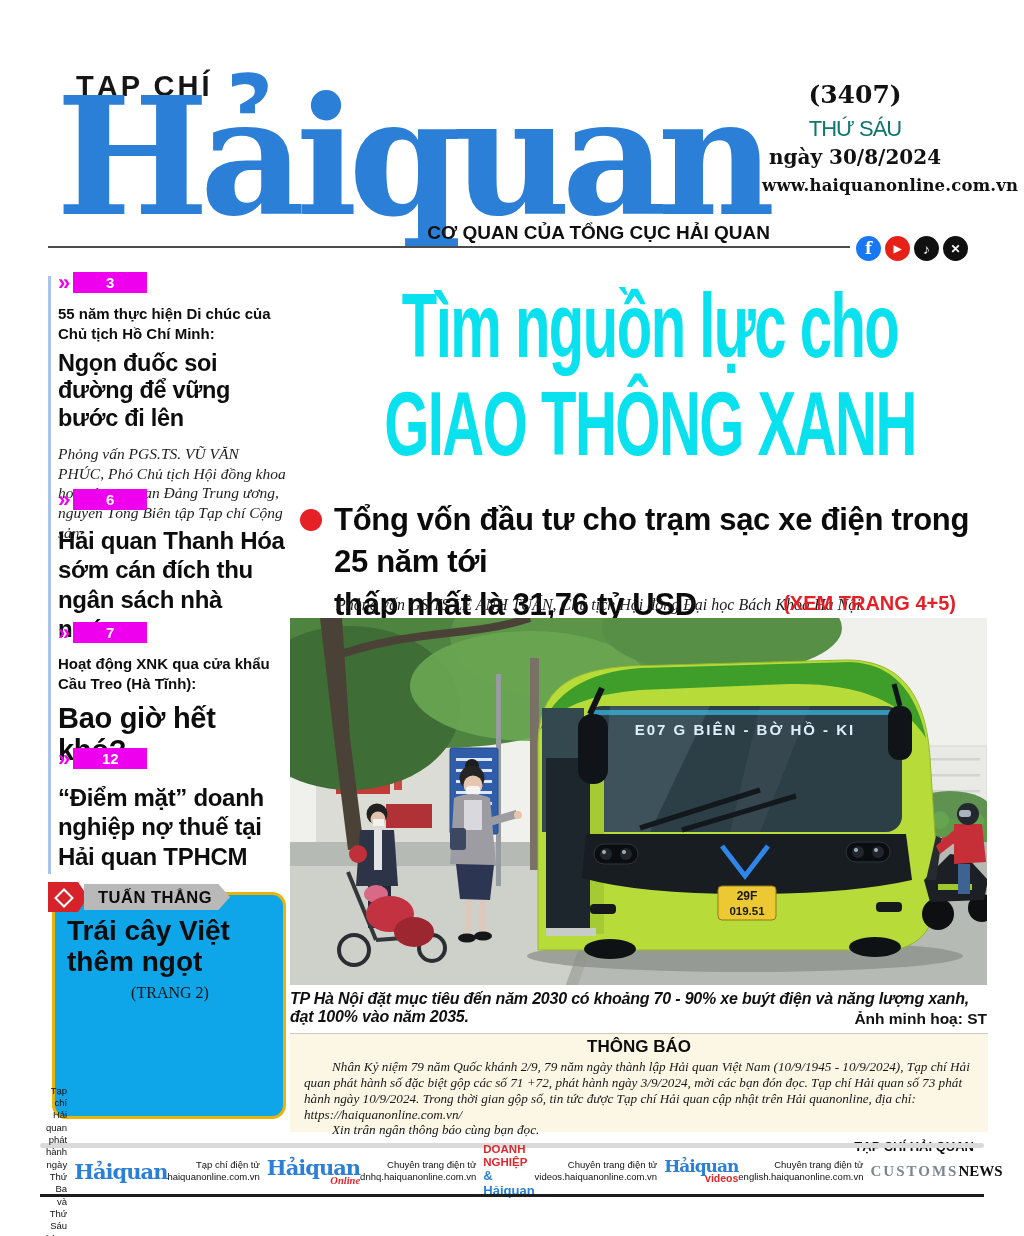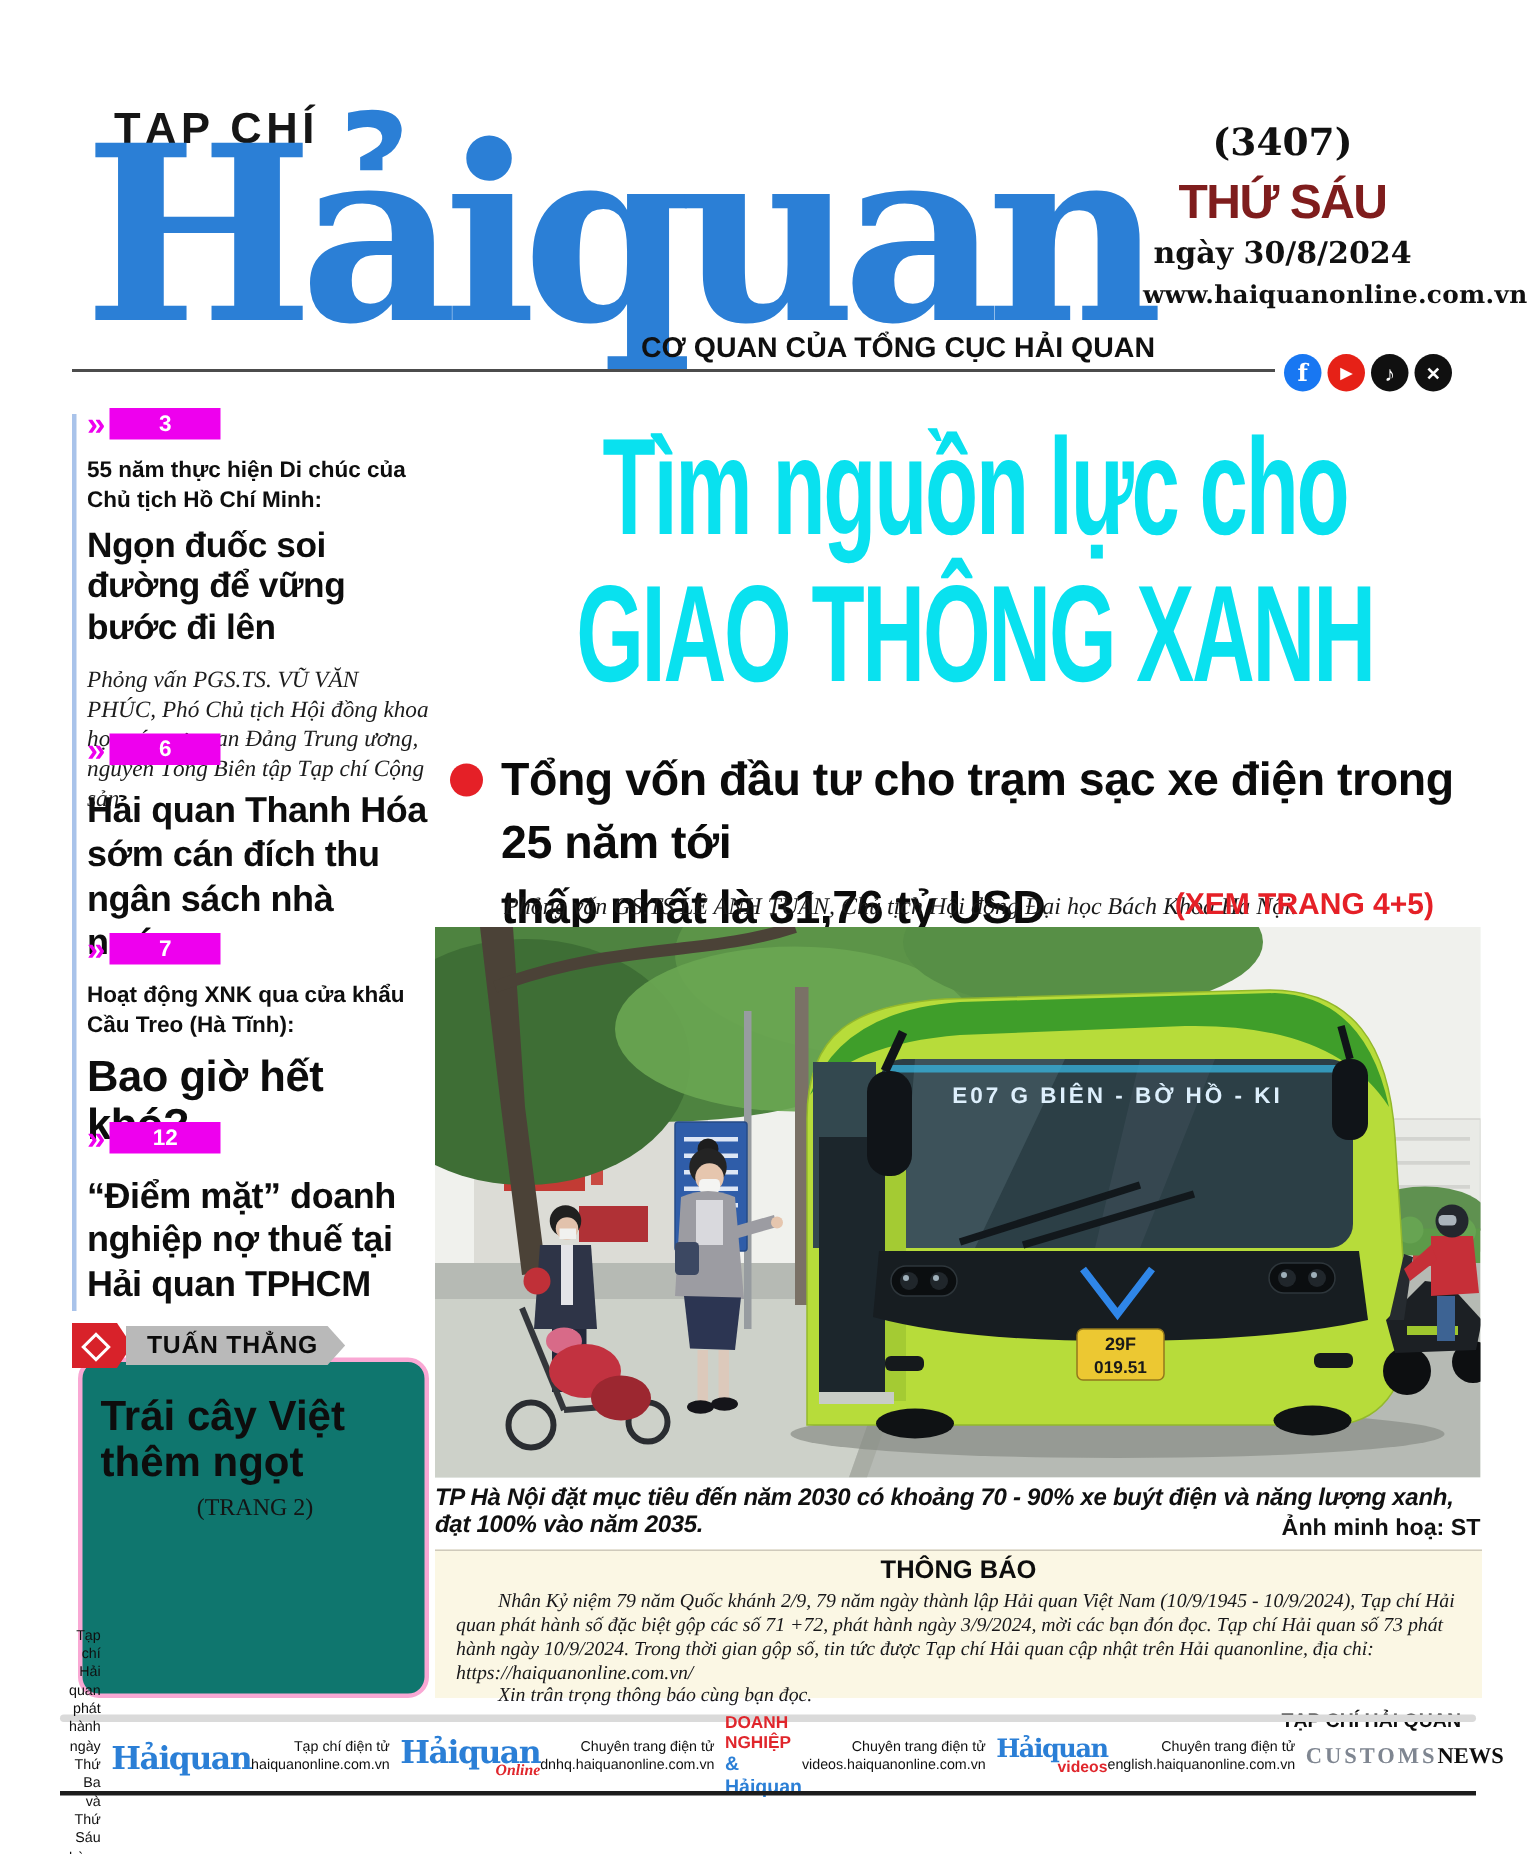--- a/index.html
+++ b/index.html
@@ -12,21 +12,21 @@
   .mast-kicker { position:absolute; left:76px; top:70px; font-size:29px; font-weight:bold; letter-spacing:3px; color:#161616; }
   .mast-logo   { position:absolute; left:56px; top:76px; font-family:"DejaVu Serif", serif; font-weight:bold;
                  font-size:162px; line-height:1; letter-spacing:-9px; color:#2b7fd6; }
   .mast-tagline{ position:absolute; left:48px; top:222px; width:722px; text-align:right; font-weight:bold; font-size:19px; color:#101010; }
   .mast-rule   { position:absolute; left:48px; top:246px; width:802px; height:2px; background:#4c4c4c; }
 
   
   .issue { position:absolute; left:762px; top:62px; width:186px; text-align:center; }
   .issue-number { font-family:"DejaVu Serif", serif; font-weight:bold; font-size:43px; color:#0c0c0c; }
   .issue-code   { font-family:"DejaVu Serif", serif; font-weight:bold; font-size:25px; margin-top:18px; }
-  .issue-day    { font-weight:bold; font-size:32px; color:#7f1d1d; margin-top:7px; letter-spacing:-1px; }
+  .issue-day    { font-weight:normal; font-size:22px; color:#0f766e; margin-top:7px; letter-spacing:-1px; }
   .issue-date   { font-family:"DejaVu Serif", serif; font-weight:bold; font-size:20px; margin-top:3px; }
   .issue-site   { font-family:"DejaVu Serif", serif; font-weight:bold; font-size:16.5px; margin-top:7px; letter-spacing:0.2px; }
   .social { position:absolute; left:856px; top:236px; display:flex; gap:4px; }
   .sicon { width:25px; height:25px; border-radius:50%; color:#fff; font-weight:bold;
            display:flex; align-items:center; justify-content:center; font-size:13px; }
   .sicon.fb { background:#1877f2; font-family:"DejaVu Serif", serif; font-size:16px; }
   .sicon.yt { background:#e62117; font-size:10px; }
   .sicon.tk { background:#101010; font-size:14px; }
   .sicon.x  { background:#101010; font-size:12px; }
 
@@ -41,22 +41,22 @@
   .kicker { font-weight:bold; font-size:15px; line-height:1.3; margin-top:11px; color:#0e0e0e; }
   .s-head { font-weight:bold; color:#0d0d0d; letter-spacing:-0.3px; }
   .s-head.h1 { font-size:23.5px; line-height:1.16; margin-top:7px; }
   .s-head.h2 { font-size:24px;   line-height:1.22; margin-top:16px; }
   .s-head.h3 { font-size:29px;   line-height:1.1;  margin-top:10px; }
   .s-head.h4 { font-size:24px;   line-height:1.22; margin-top:14px; width:212px; }
   .deck { font-family:"Liberation Serif", serif; font-style:italic; font-size:15.5px; line-height:1.28; margin-top:12px; color:#1c1c1c; }
 
   
   .feature { position:absolute; left:0; top:612px; width:238px; height:250px; }
-  .f-box { position:absolute; left:4px; top:23px; right:0; height:227px; border:3px solid #f9a8d4; border-radius:14px;
-           background:#0f766e; padding:16px 10px 6px 12px; }
+  .f-box { position:absolute; left:4px; top:10px; right:0; height:227px; border:3px solid #eab308; border-radius:14px;
+           background:#0ea5e9; padding:16px 10px 6px 12px; }
   .f-banner { position:absolute; left:0; top:0; display:flex; align-items:center; z-index:2; }
   .f-diamond { width:30px; height:30px; background:#d8222a; position:relative; }
   .f-diamond::after { content:""; position:absolute; left:9px; top:9px; width:10px; height:10px;
                       border:2px solid #fff; transform:rotate(45deg); }
   .f-arrowtip { width:0; height:0; border-top:15px solid transparent; border-bottom:15px solid transparent;
                 border-left:10px solid #d8222a; margin-right:-4px; }
   .f-ribbon { background:#b9b9b9; height:26px; padding:0 18px 0 14px; display:flex; align-items:center;
               clip-path:polygon(0 0, 92% 0, 100% 50%, 92% 100%, 0 100%); }
   .f-ribbon span { font-weight:900; font-size:16.5px; letter-spacing:0.5px; color:#0b0b0b; }
   .f-head { font-weight:bold; font-size:28px; line-height:1.12; color:#0d0d0d; margin-top:4px; }
@@ -369,21 +369,21 @@
       <rect x="668" y="246" width="12" height="30" fill="#3d6393"></rect>
     </g>
   </svg>
 
   <div class="caption">TP Hà Nội đặt mục tiêu đến năm 2030 có khoảng 70 - 90% xe buýt điện và năng lượng xanh, đạt 100% vào năm 2035.</div>
   <div class="credit">Ảnh minh hoạ: ST</div>
 
   <div class="notice">
     <div class="notice-title">THÔNG BÁO</div>
     <div class="notice-body">Nhân Kỷ niệm 79 năm Quốc khánh 2/9, 79 năm ngày thành lập Hải quan Việt Nam (10/9/1945 - 10/9/2024), Tạp chí Hải quan phát hành số đặc biệt gộp các số 71 +72, phát hành ngày 3/9/2024, mời các bạn đón đọc. Tạp chí Hải quan số 73 phát hành ngày 10/9/2024. Trong thời gian gộp số, tin tức được Tạp chí Hải quan cập nhật trên Hải quanonline, địa chỉ: https://haiquanonline.com.vn/</div>
-    <div class="notice-close">Xin trân trọng thông báo cùng bạn đọc.</div>
+    <div class="notice-close">Xin trân ngân thông báo cùng bạn đọc.</div>
     <div class="notice-sign">TẠP CHÍ HẢI QUAN</div>
   </div>
 
   <div class="foot-topbar"></div>
   <div class="footer">
     <div class="fcol">
       <div class="flabel">
         <div>Tạp chí Hải quan</div>
         <div>phát hành ngày Thứ Ba và Thứ Sáu hàng tuần</div>
       </div>

